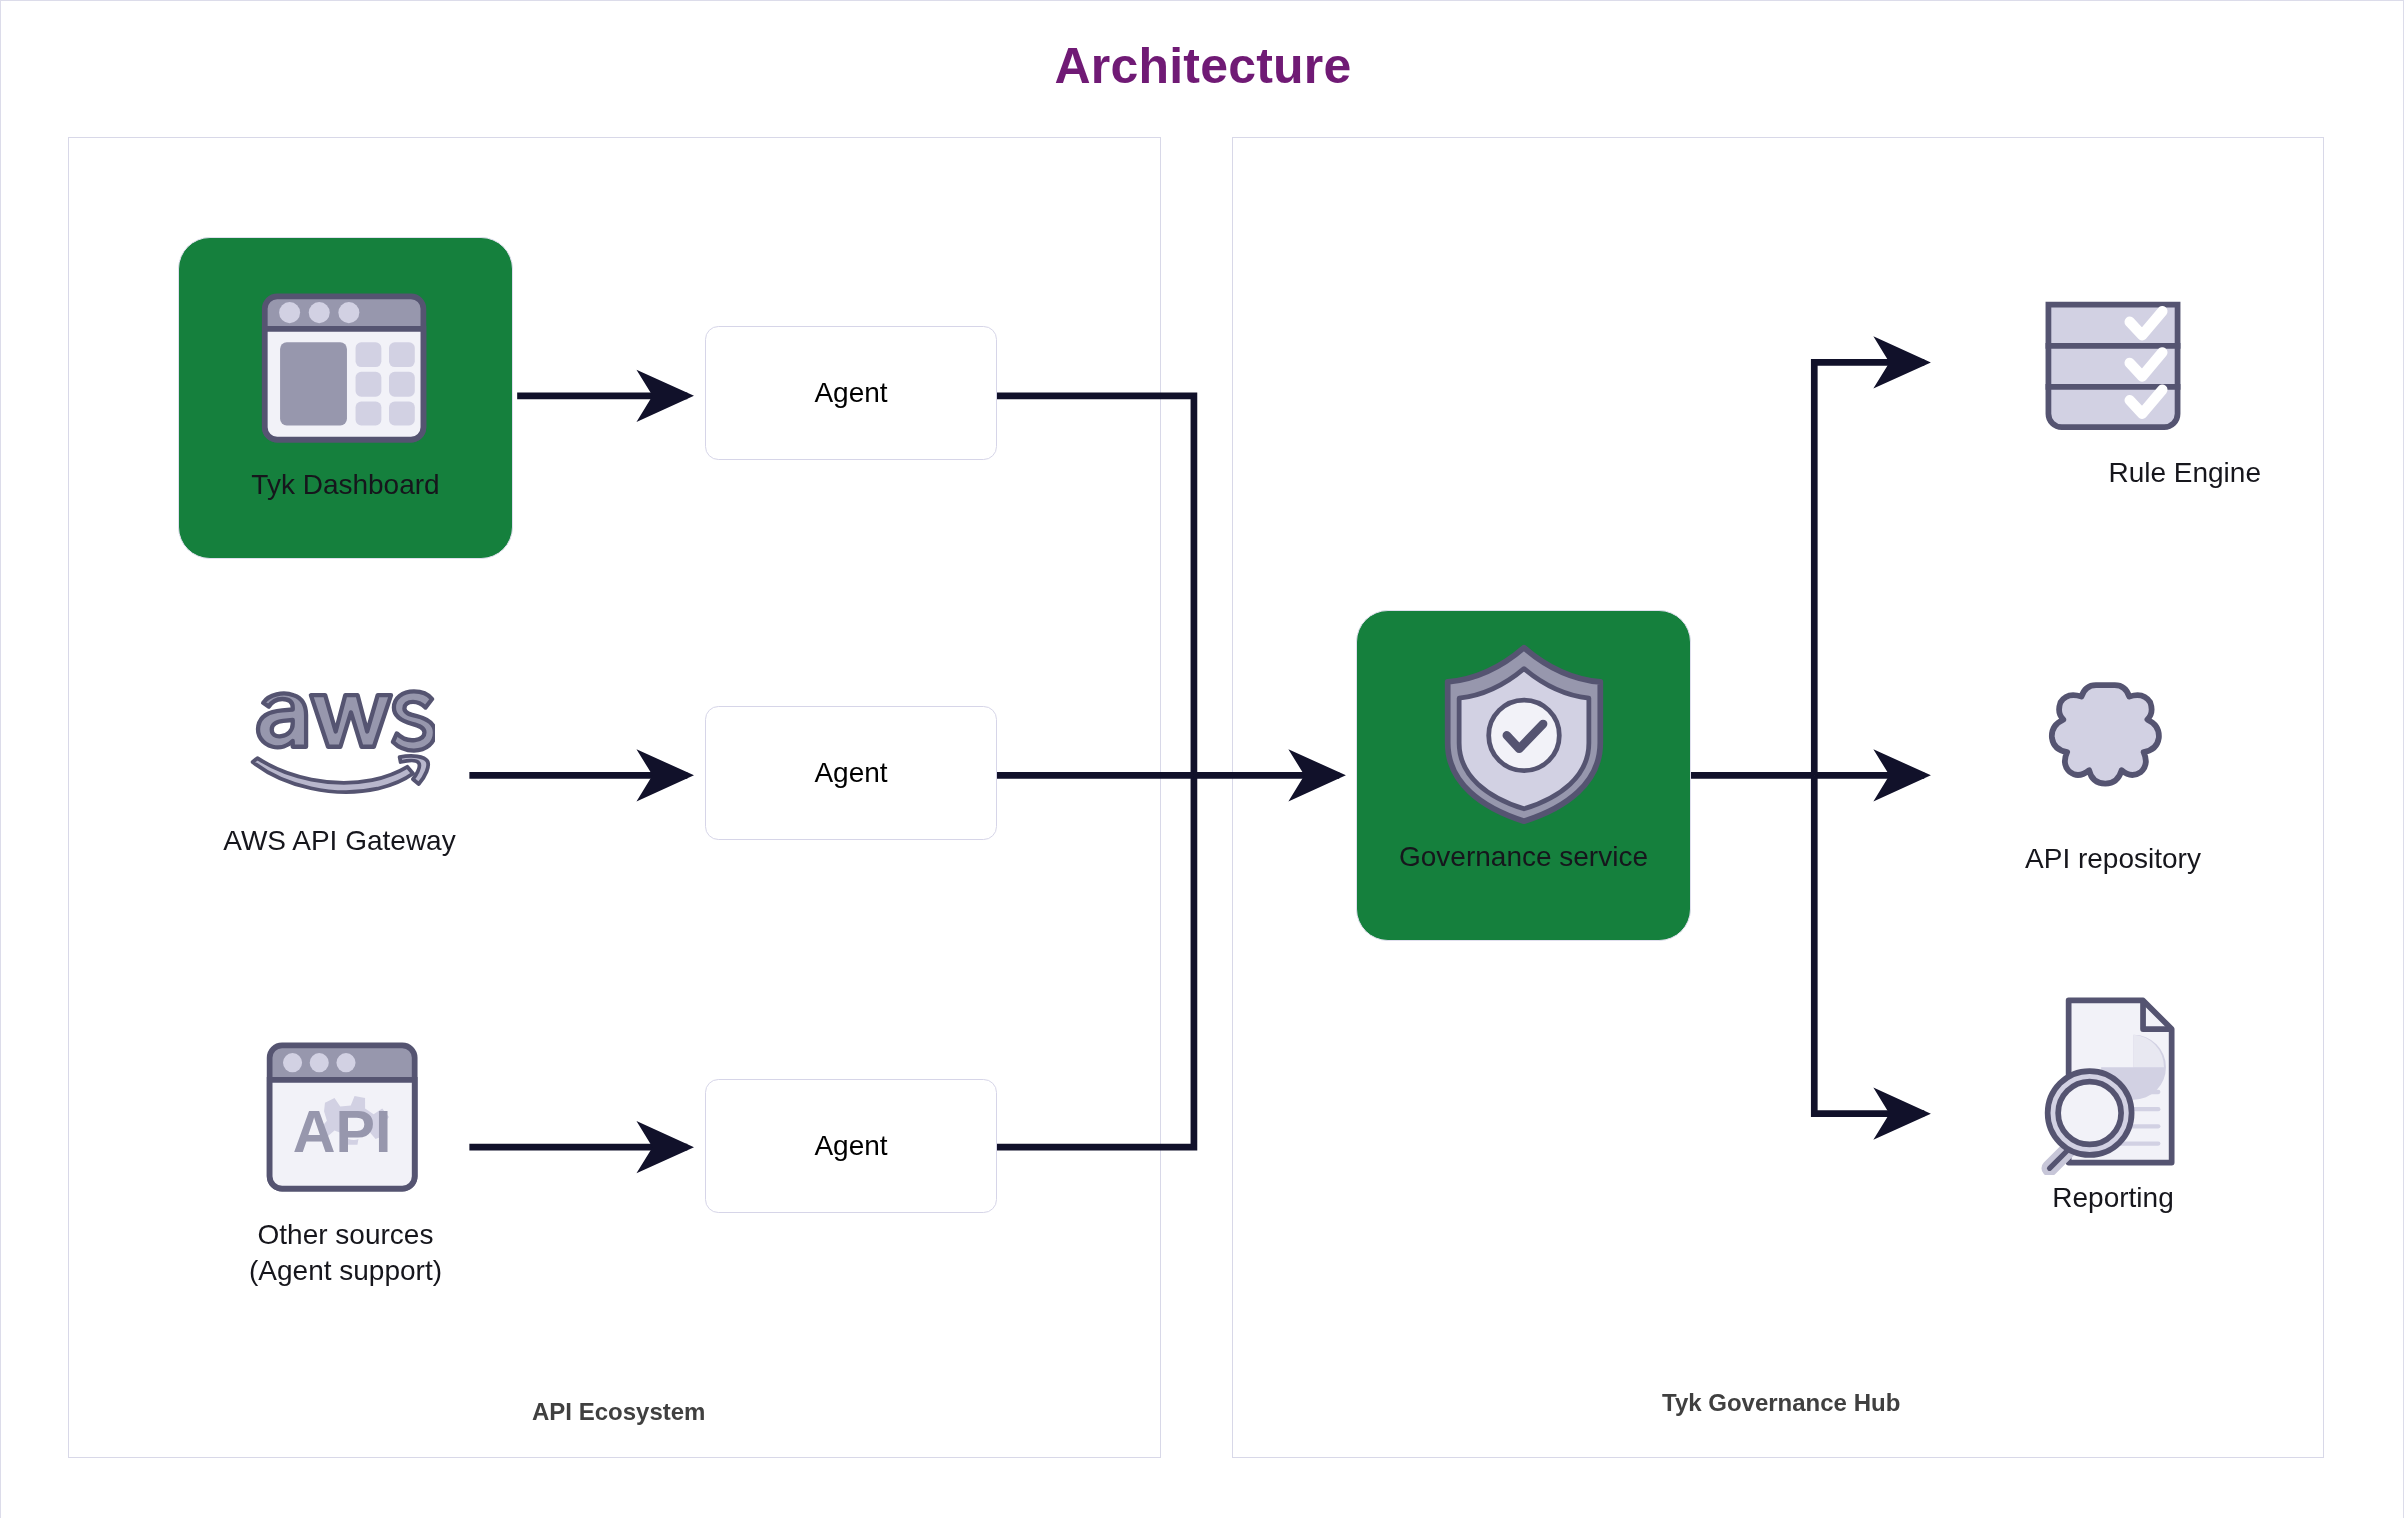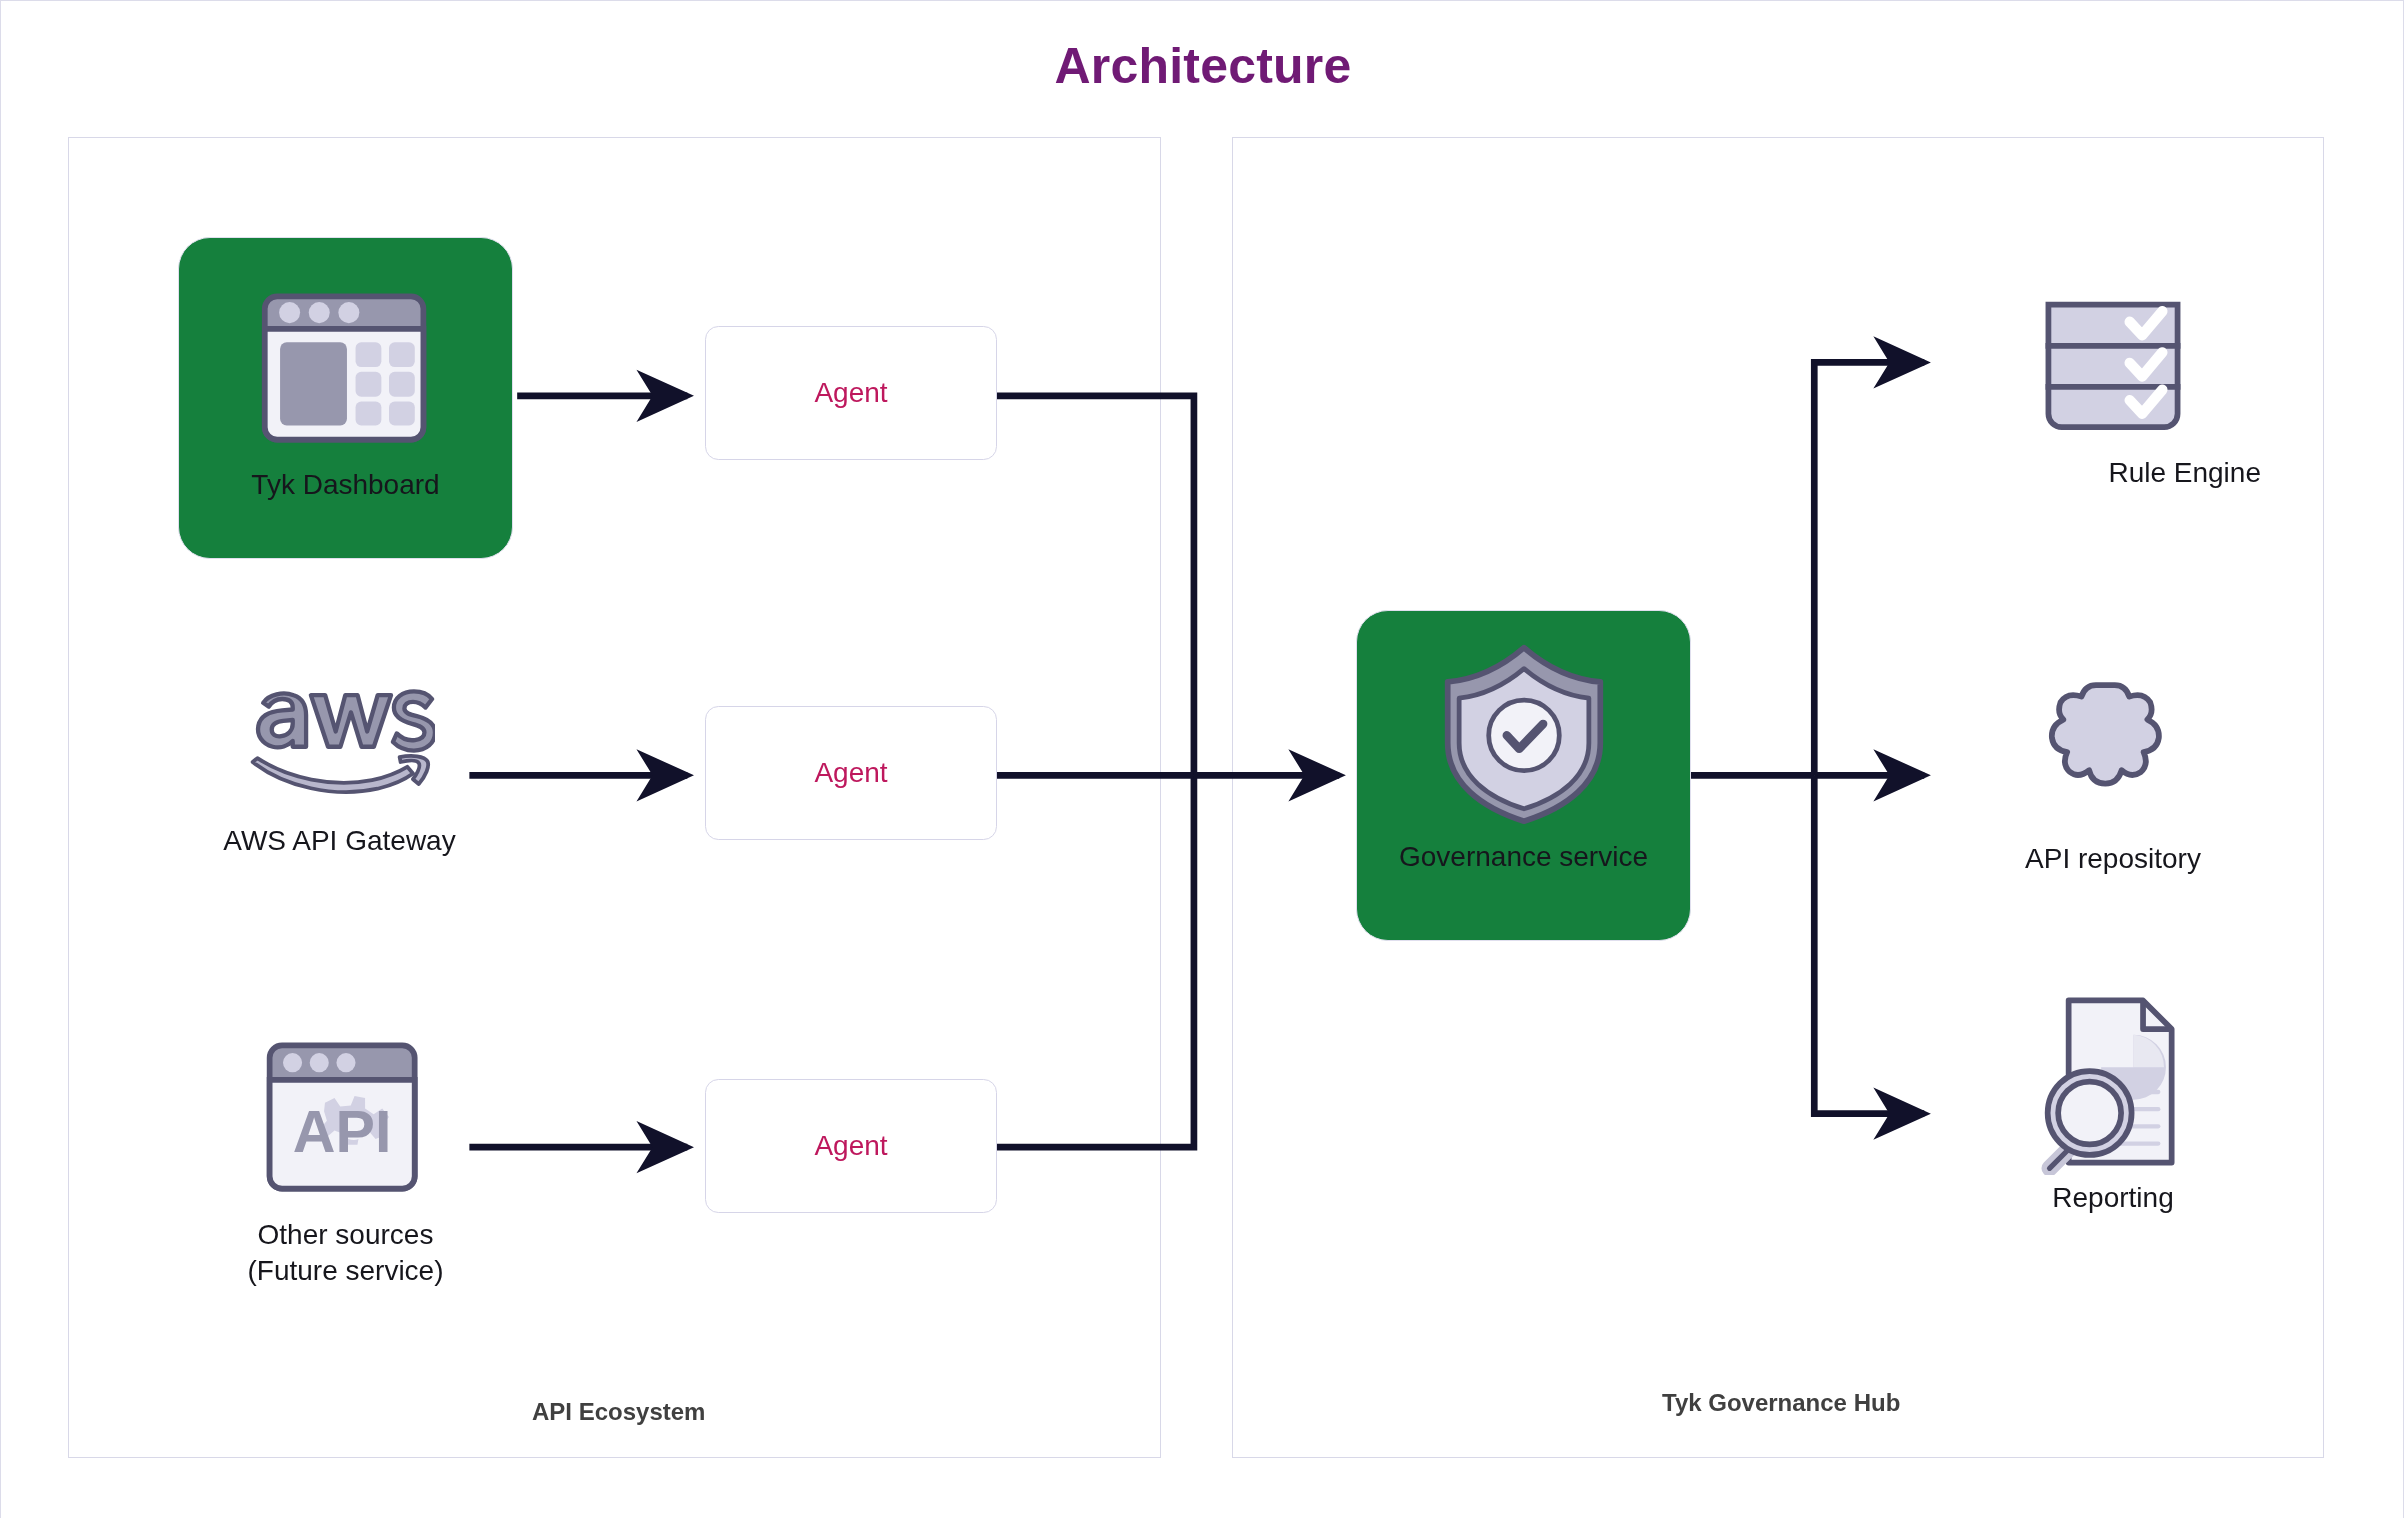--- a/index.html
+++ b/index.html
@@ -93,21 +93,21 @@
     width: 292px;
     height: 134px;
     border: 1.9px solid #d6d5e8;
     border-radius: 13.4px;
     background: #ffffff;
     box-sizing: border-box;
     display: flex;
     align-items: center;
     justify-content: center;
     font-size: 28px;
-    color: #be185d;
+    color: #000000;
   }
   #agent-1 { left: 704px; top: 325px; }
   #agent-2 { left: 704px; top: 705px; }
   #agent-3 { left: 704px; top: 1078px; }
 
   
   #edges {
     position: absolute;
     left: 0; top: 0;
     width: 2404px;
@@ -209,21 +209,21 @@
             <circle cx="96" cy="97" r="14" fill="#f2f2f8"></circle>
           </g>
           <clipPath id="apiclip">
               <path d="M8,48 h152 v101 a13,13 0 0 1 -13,13 h-126 a13,13 0 0 1 -13,-13 z"></path>
             </clipPath>
           <text x="84" y="124" text-anchor="middle" font-family="Liberation Sans, sans-serif" font-size="62" font-weight="bold" fill="#9797ad">API</text>
         </g>
       </svg>
     </div>
     <div class="node-label" style="top:186px;">Other sources
-(Future service)</div>
+(Agent support)</div>
   </div>
 
   <div class="agent-box" id="agent-1">
     <span>Agent</span>
   </div>
   <div class="agent-box" id="agent-2">
     <span>Agent</span>
   </div>
   <div class="agent-box" id="agent-3">
     <span>Agent</span>

